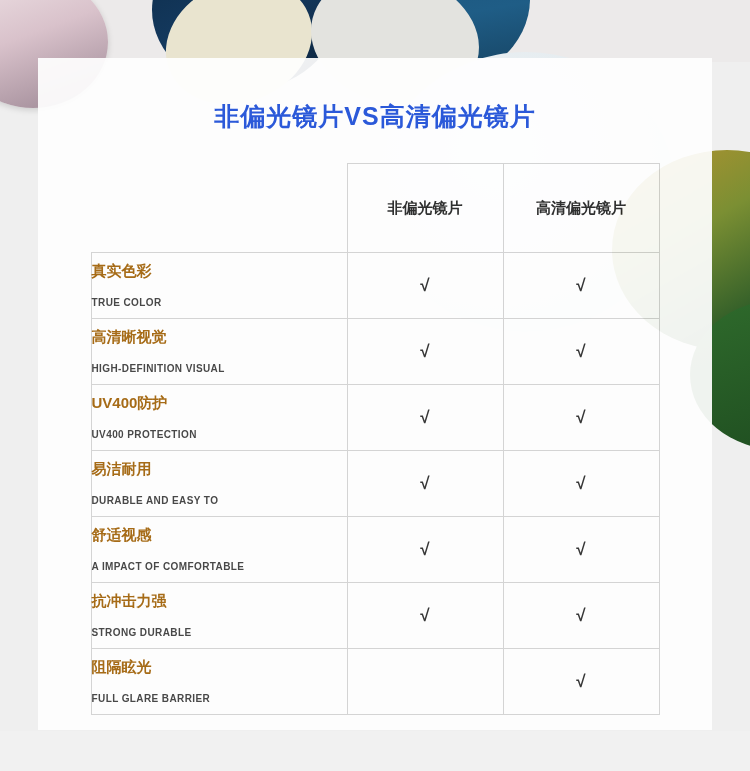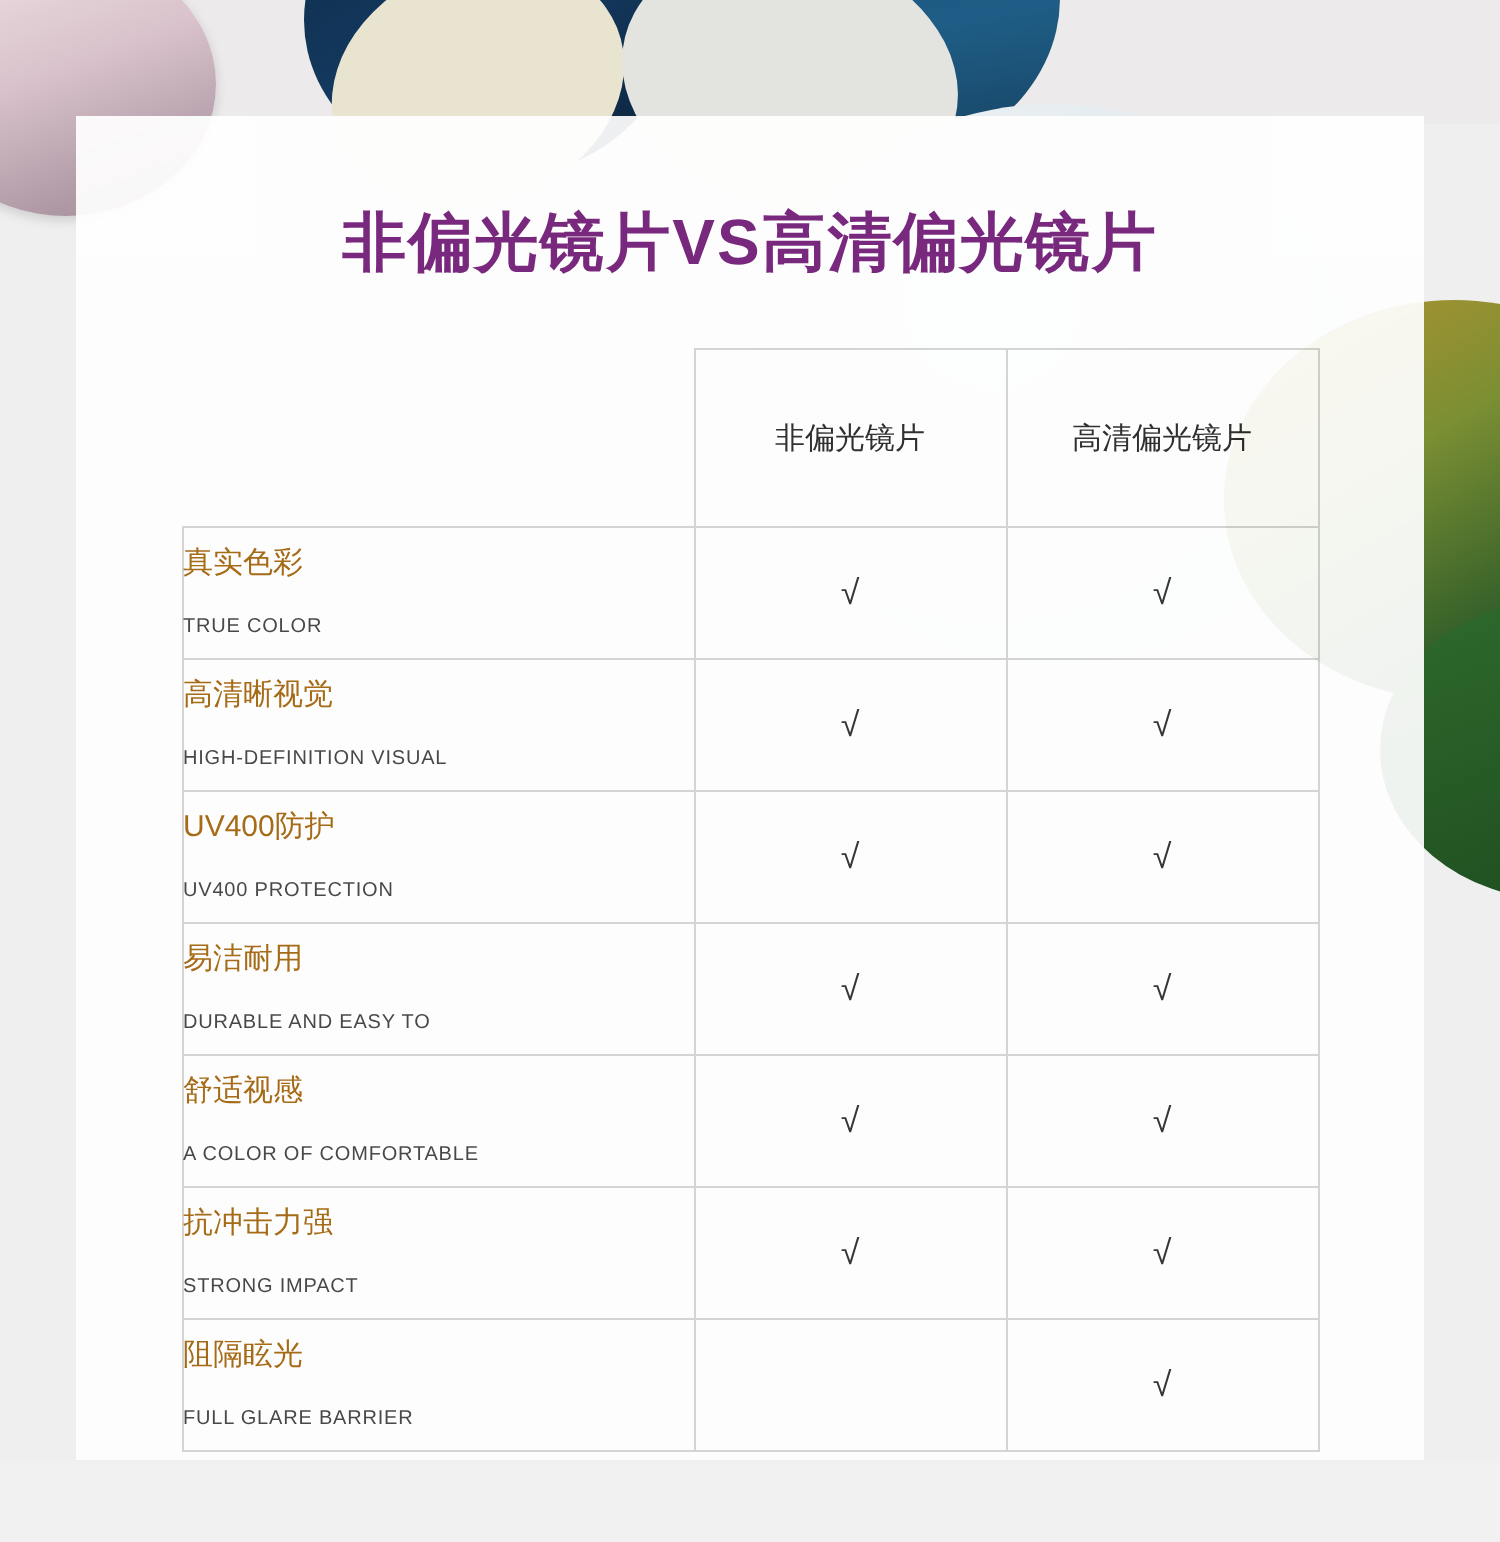--- a/index.html
+++ b/index.html
@@ -106,23 +106,23 @@
   }
 
   .card-inner {
     position: relative;
     width: 100%;
     height: 100%;
   }
 
   .title {
     text-align: center;
-    font-size: 32px;
+    font-size: 25px;
     font-weight: bold;
-    color: #701a75;
+    color: #1d4ed8;
     letter-spacing: 1px;
     margin-top: 42px;
   }
   .subtitle {
     text-align: center;
     font-size: 11.5px;
     color: #6f6f6f;
     letter-spacing: 1.6px;
     margin-top: 16px;
   }
@@ -131,21 +131,21 @@
   table.comparison {
     border-collapse: collapse;
     margin: 30px auto 0 auto;
     width: 568px;
     table-layout: fixed;
   }
   table.comparison td,
   table.comparison th {
     border: 1px solid #d2d2d2;
     padding: 0;
-    font-weight: normal;
+    font-weight: bold;
     background: transparent;
   }
   col.c-feature { width: 256px; }
   col.c-col     { width: 156px; }
 
   thead td {
     height: 88px;
     text-align: center;
     vertical-align: middle;
     font-size: 15px;
@@ -240,29 +240,29 @@
           <td class="feature">
             <span class="feat-cn">易洁耐用</span>
             <span class="feat-en">DURABLE AND EASY TO</span>
           </td>
           <td class="mark">√</td>
           <td class="mark">√</td>
         </tr>
         <tr>
           <td class="feature">
             <span class="feat-cn">舒适视感</span>
-            <span class="feat-en">A COLOR OF COMFORTABLE</span>
+            <span class="feat-en">A IMPACT OF COMFORTABLE</span>
           </td>
           <td class="mark">√</td>
           <td class="mark">√</td>
         </tr>
         <tr>
           <td class="feature">
             <span class="feat-cn">抗冲击力强</span>
-            <span class="feat-en">STRONG IMPACT</span>
+            <span class="feat-en">STRONG DURABLE</span>
           </td>
           <td class="mark">√</td>
           <td class="mark">√</td>
         </tr>
         <tr>
           <td class="feature">
             <span class="feat-cn">阻隔眩光</span>
             <span class="feat-en">FULL GLARE BARRIER</span>
           </td>
           <td class="mark empty"></td>

